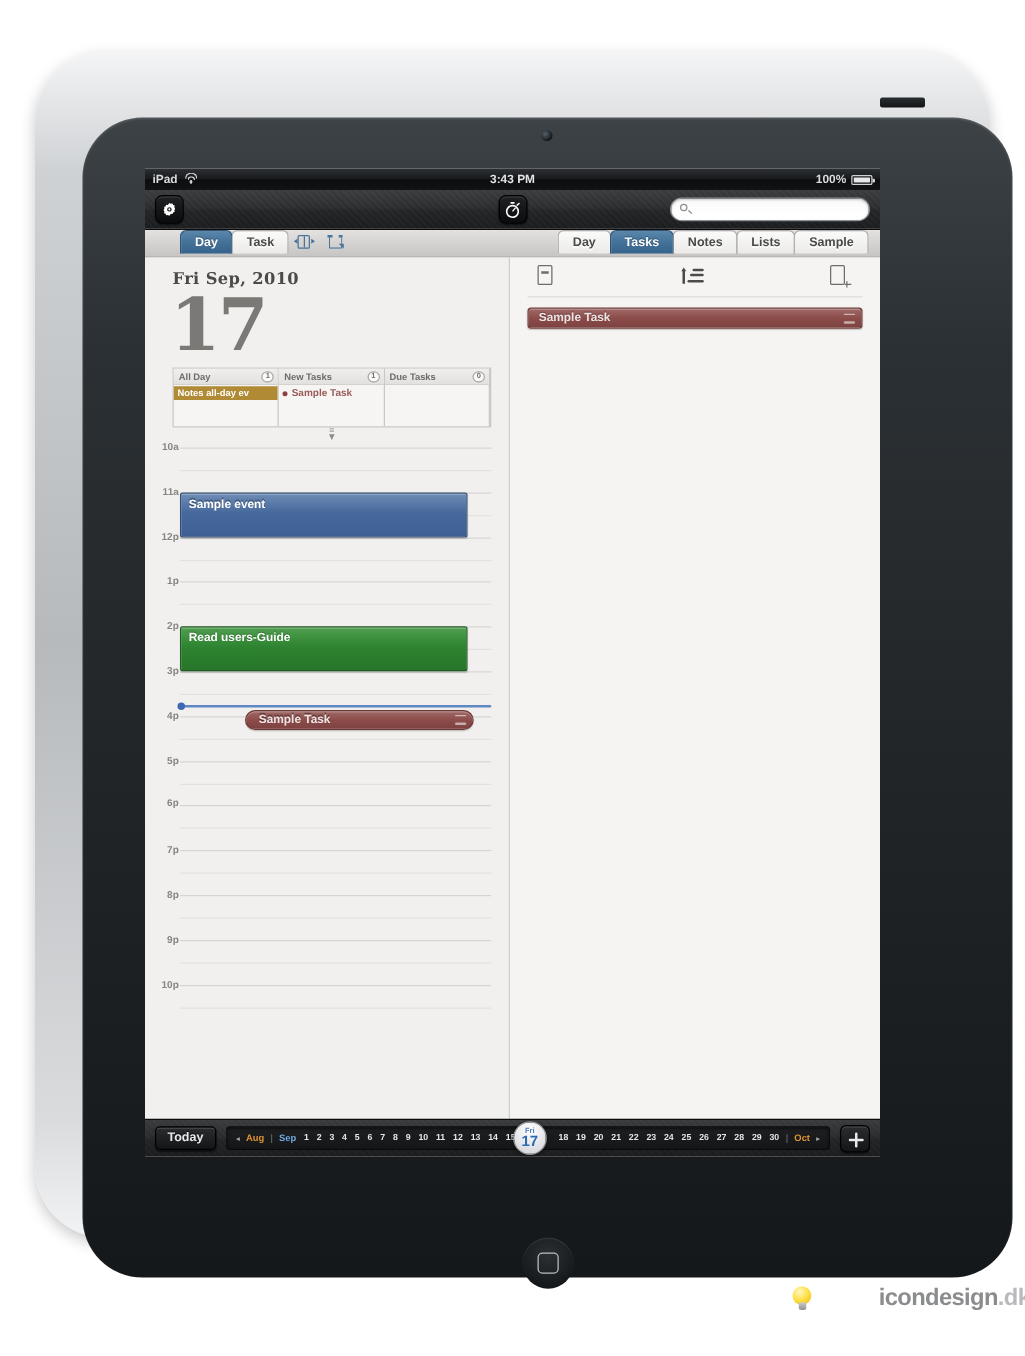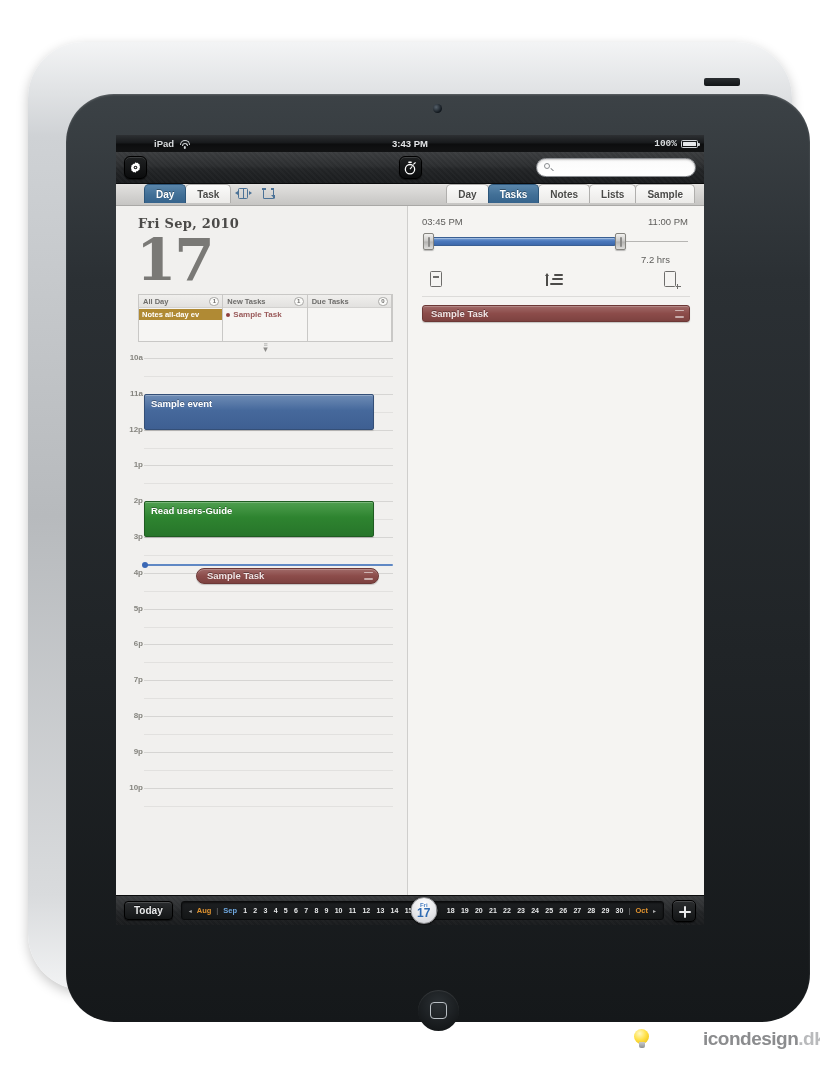--- a/index.html
+++ b/index.html
@@ -57,26 +57,26 @@
   }
 
   
   .statusbar {
     height: 17px; width: 100%;
     background: linear-gradient(180deg,#2d3033 0%, #17191b 48%, #0c0d0e 52%, #121314 100%);
     display: flex; align-items: center;
     color: #d9dcde; font-size: 9.5px; font-weight: bold;
     padding: 0 6px; position: relative;
   }
-  .sb-left { display:flex; align-items:flex-end; gap:5px;margin-left:32px; }
+  .sb-left { display:flex; align-items:flex-start; gap:5px; }
   .sb-center {
     position:absolute; left:0; right:0; text-align:center;
     font-size:9.5px; font-weight:bold; color:#e3e5e7; pointer-events:none;
   }
-  .sb-right { margin-left:auto; display:flex; align-items:center; gap:4px; z-index:2;font-family:Liberation Mono, monospace;}
+  .sb-right { margin-left:auto; display:flex; align-items:center; gap:4px; z-index:2;}
   .wifi-ico { display:inline-block; width:11px; height:9px; position:relative; }
   .wifi-ico i {
     position:absolute; left:50%; transform:translateX(-50%);
     border:1.3px solid #cfd3d6; border-bottom:none;
     border-radius:50% 50% 0 0 / 100% 100% 0 0;
   }
   .wifi-ico i:nth-child(1){ width:10px; height:5px; top:0; }
   .wifi-ico i:nth-child(2){ width:6px; height:3px; top:3px; }
   .wifi-ico i:nth-child(3){
     width:2.4px; height:2.4px; top:6.4px; border-radius:50%;
@@ -678,33 +678,20 @@
               <span>Sample Task</span>
               <span class="grip">
                 <i></i>
                 <i></i>
               </span>
             </div>
           </div>
       </div>
 
       <div class="right-pane">
-        <div class="slider-wrap">
-          <div class="slider-times">
-            <span>03:45 PM</span>
-            <span>11:00 PM</span>
-          </div>
-          <div class="slider-track-row">
-            <div class="track-line"></div>
-            <div class="track-fill"></div>
-            <div class="knob k1"></div>
-            <div class="knob k2"></div>
-          </div>
-          <div class="hrs">7.2 hrs</div>
-        </div>
 
         <div class="tool-row">
           <div class="doc-ico">
             <span class="doc-body"></span>
               <span class="doc-fold"></span>
               <span class="doc-minus"></span>
           </div>
           <div class="sort-ico">
             <span class="arw"></span>
             <span class="bar b1"></span>

